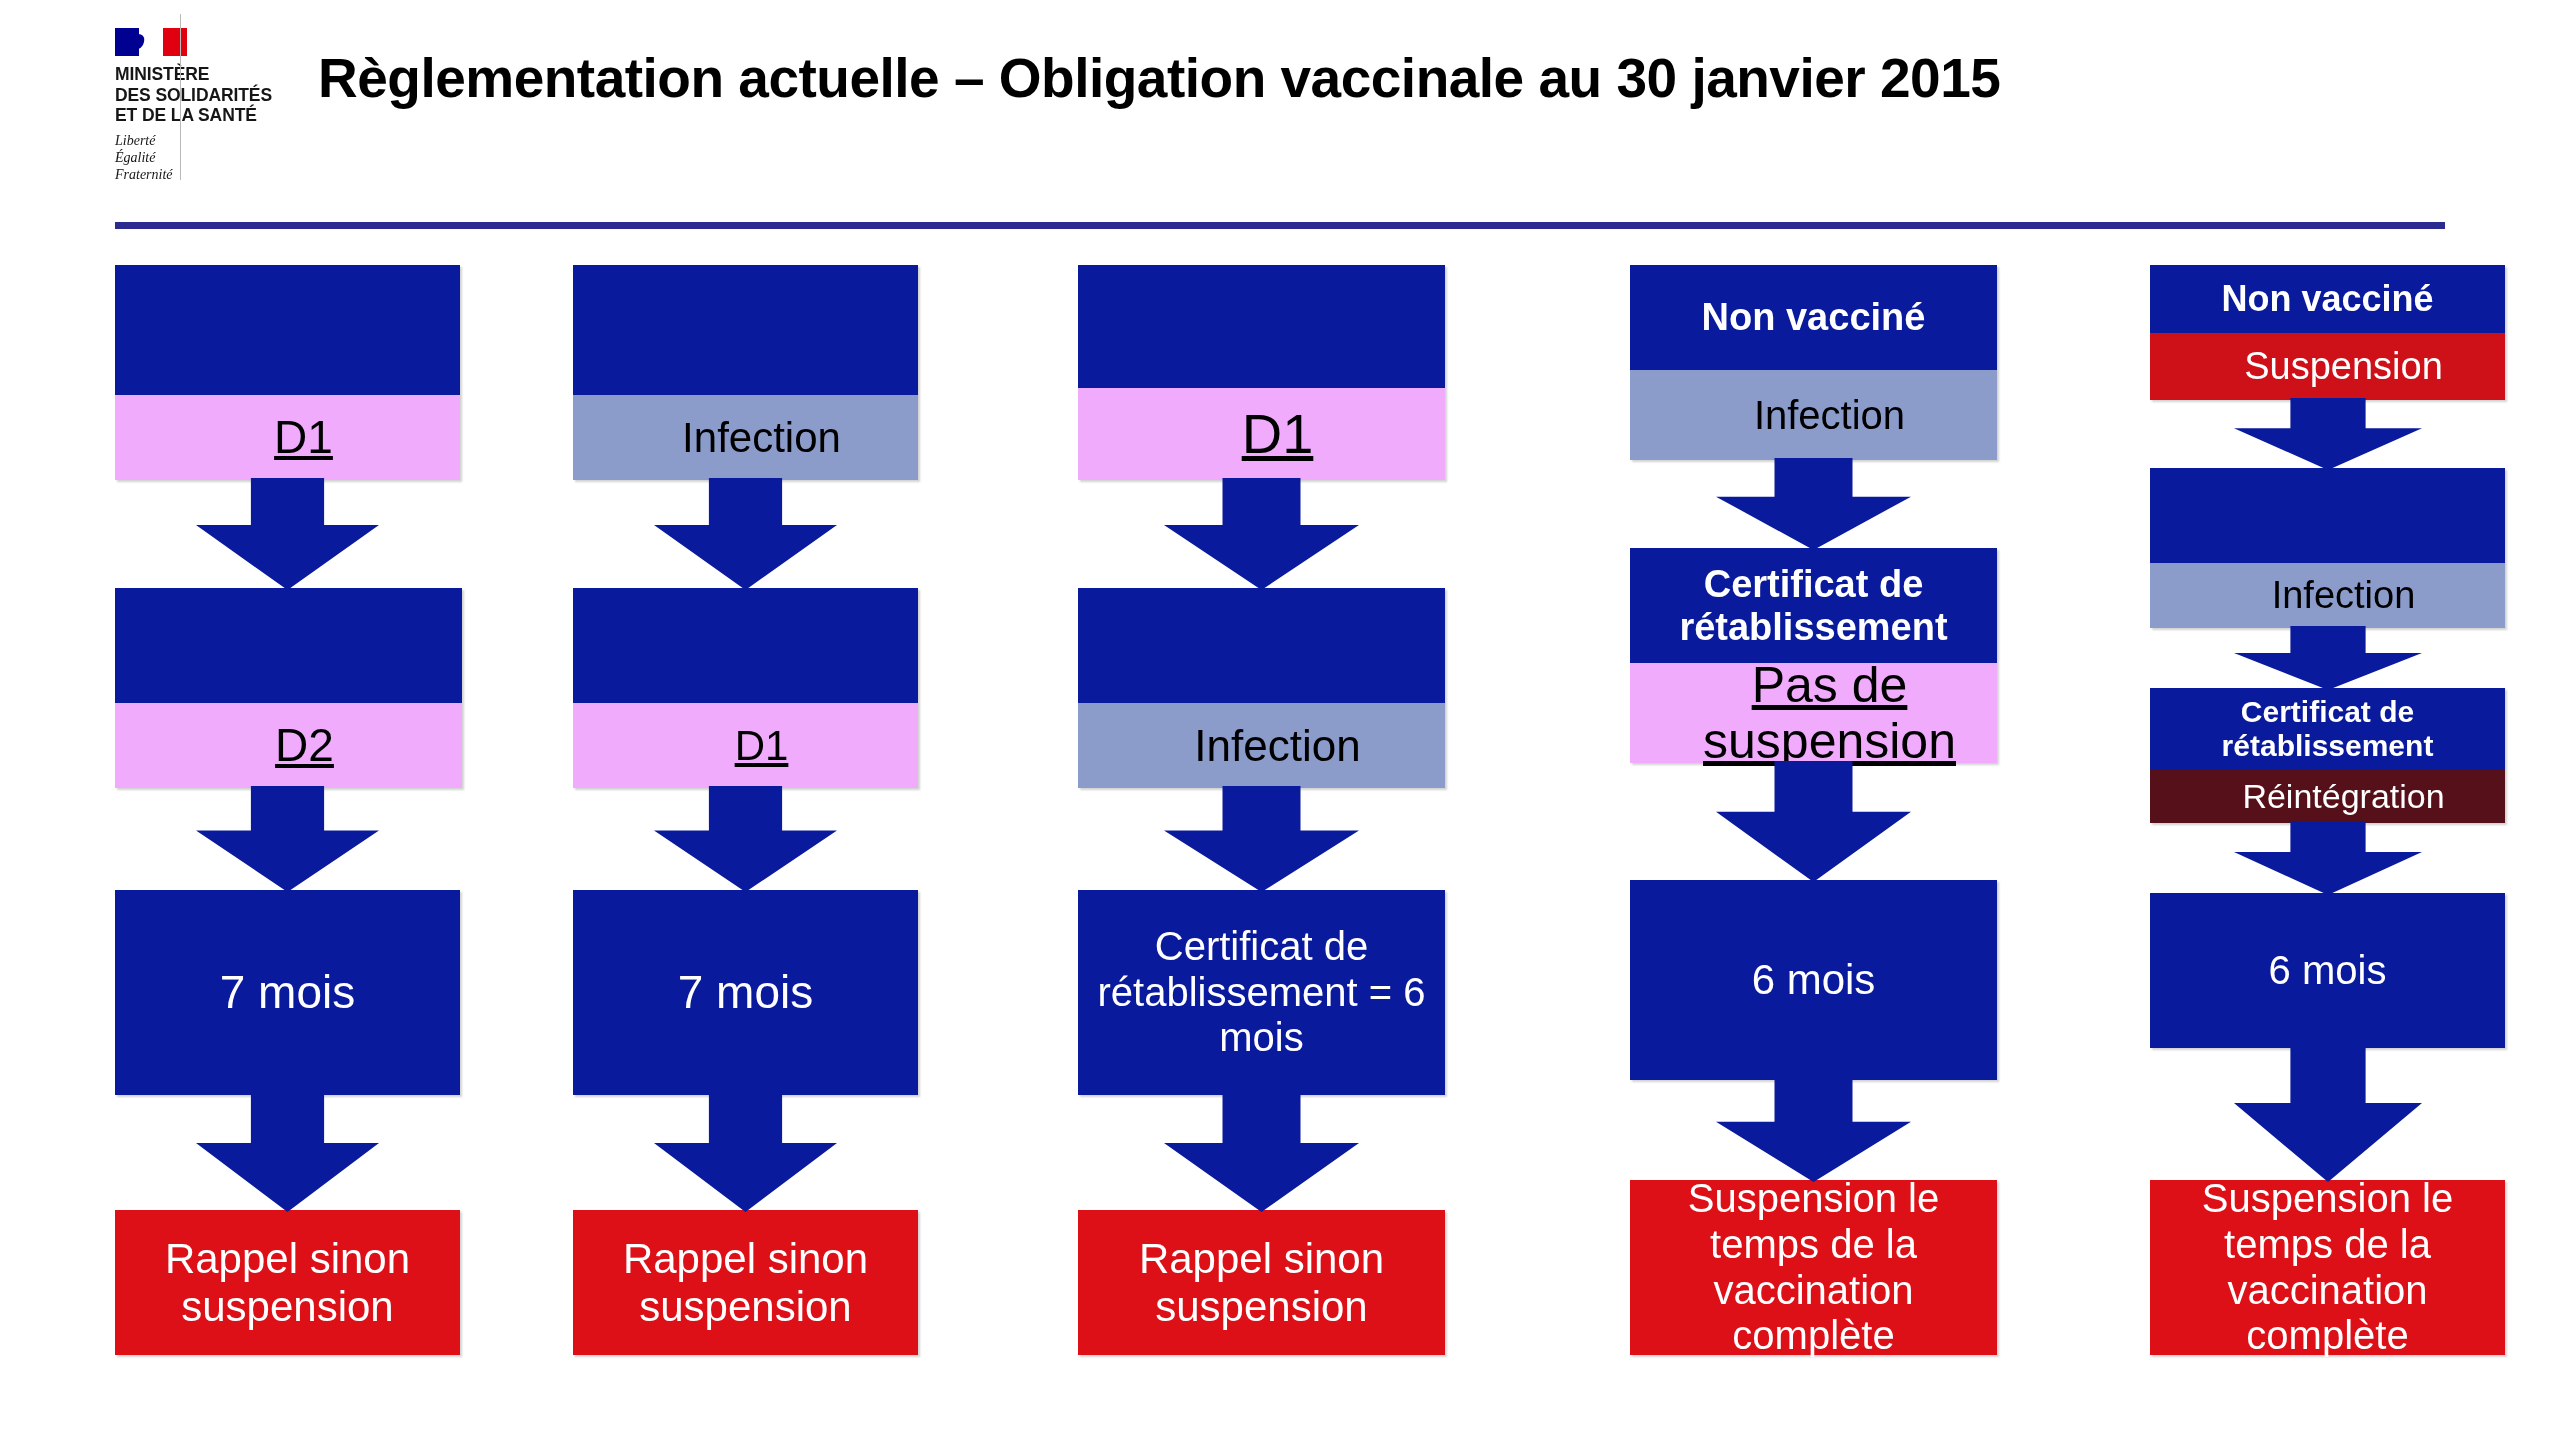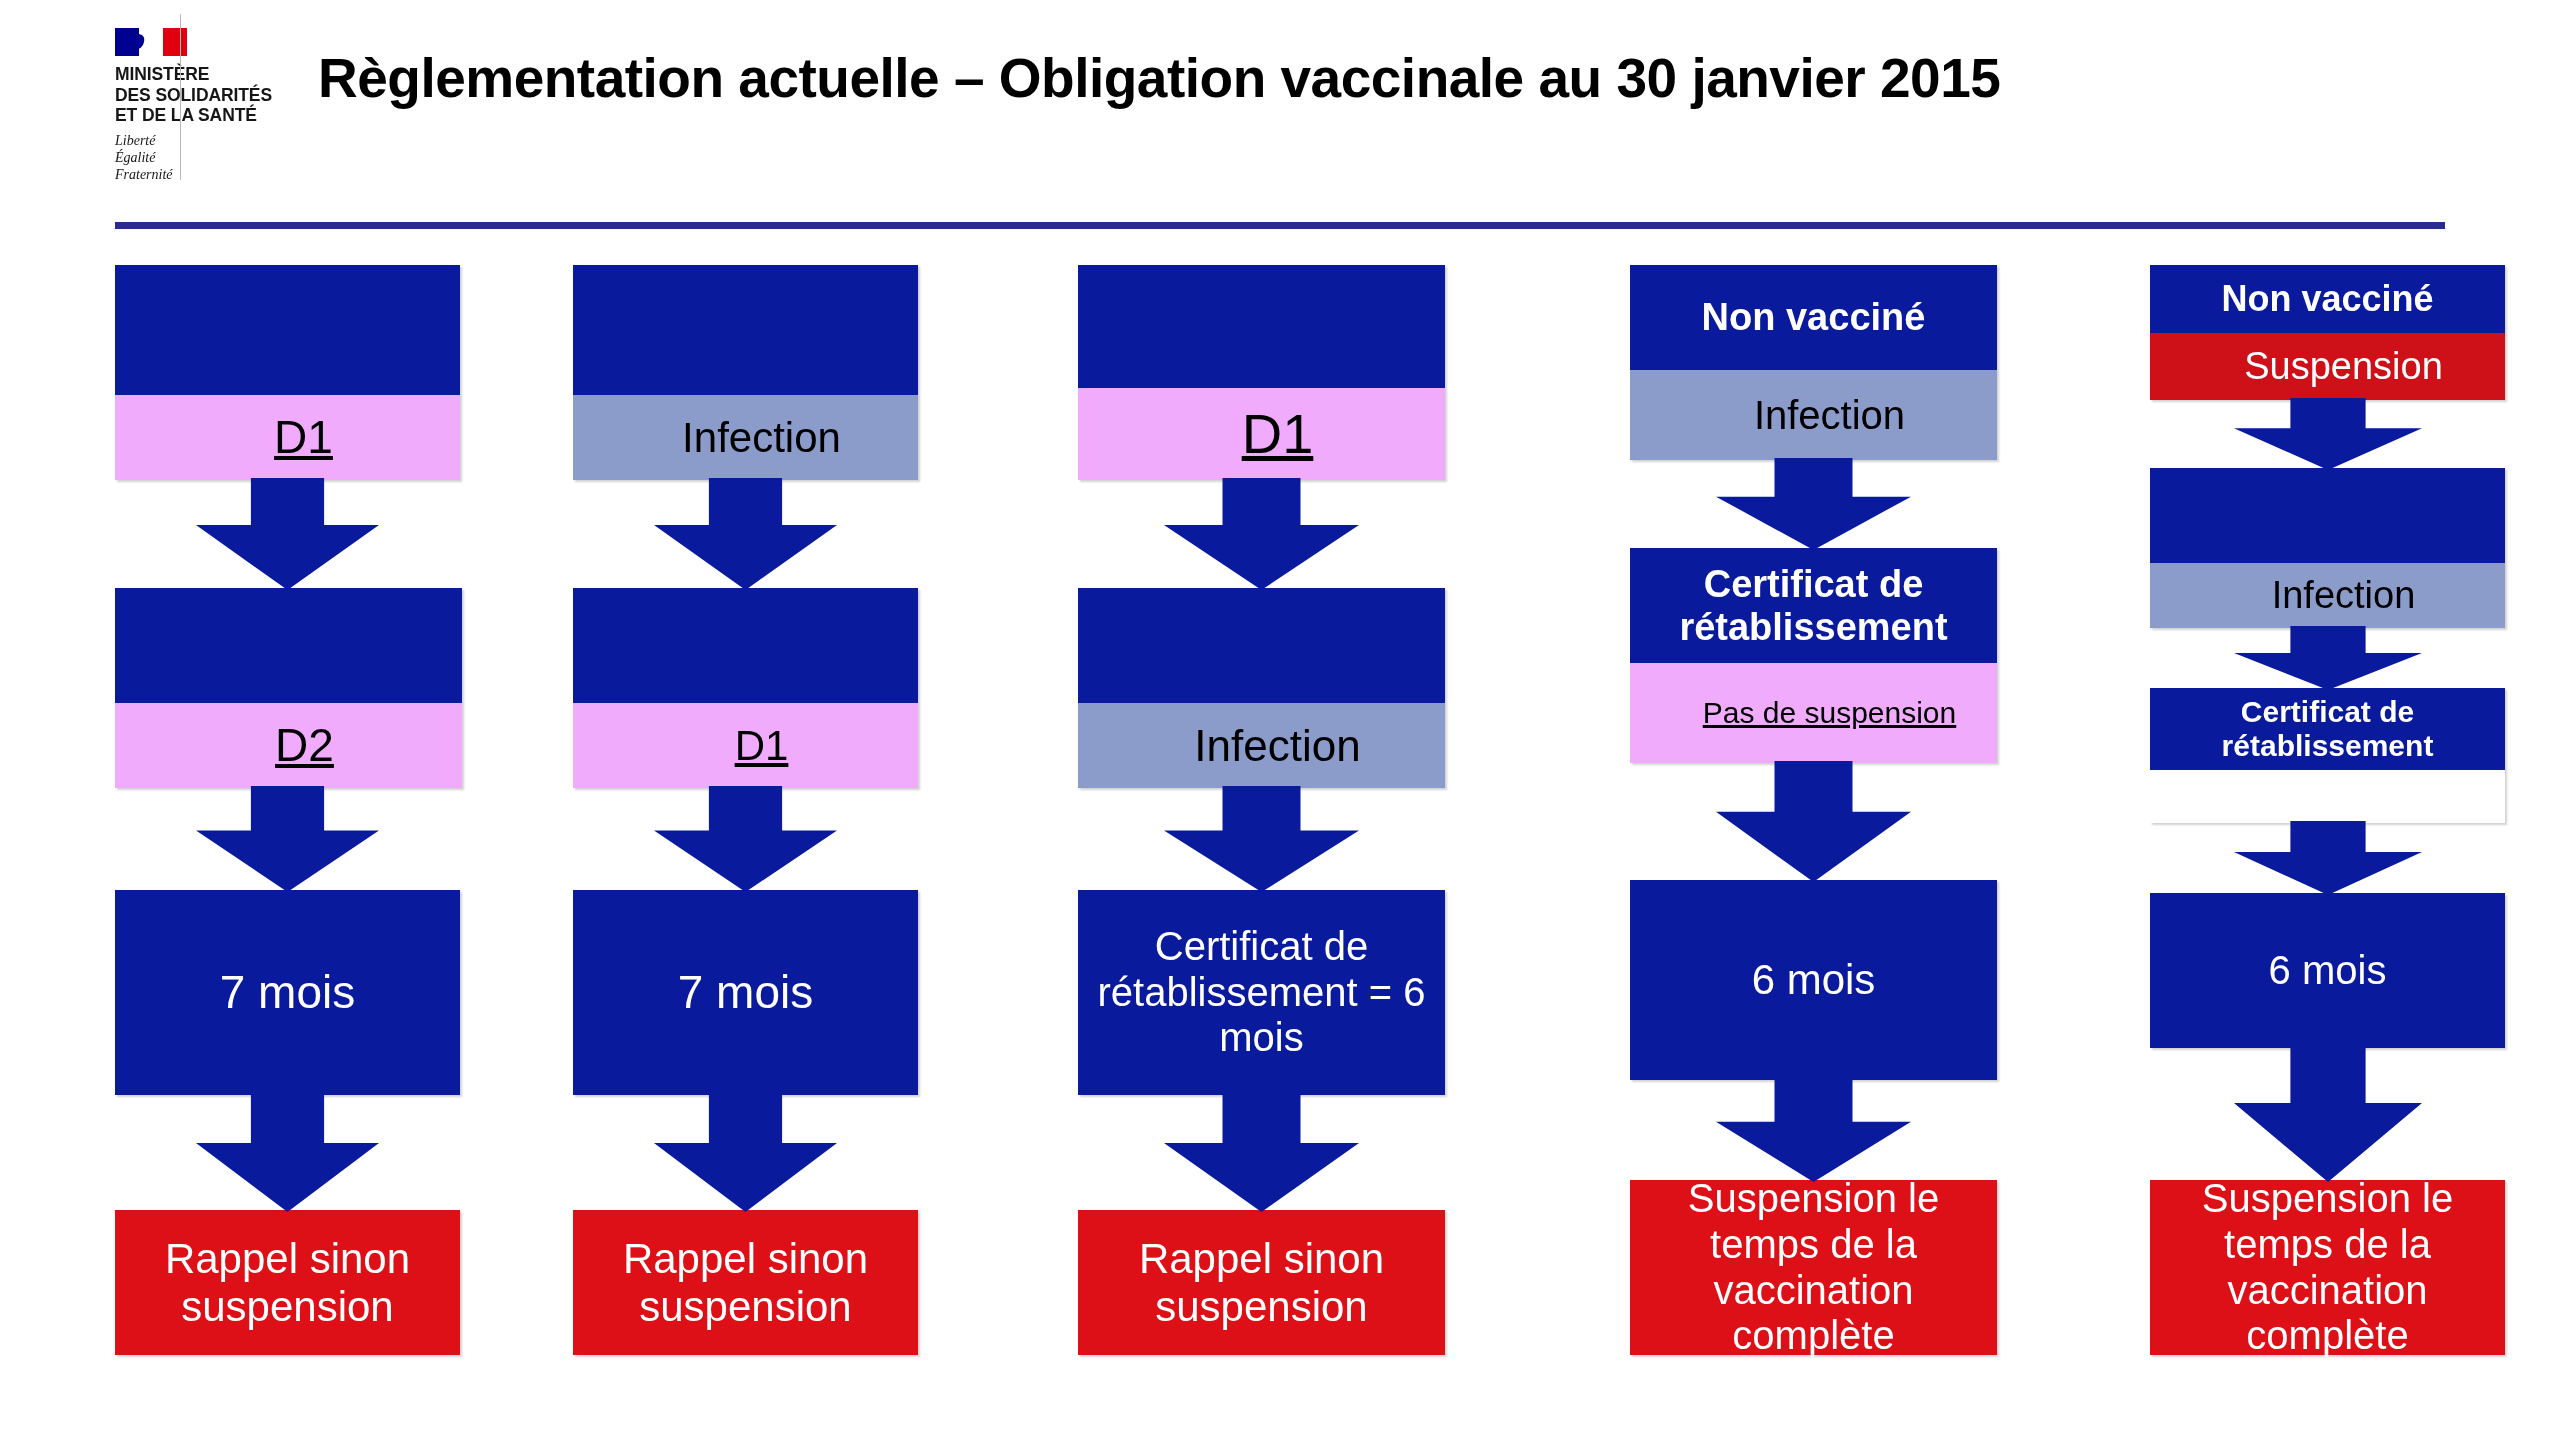--- a/index.html
+++ b/index.html
@@ -197,21 +197,21 @@
         </svg>
       </div>
     </div>
     <div class="column" style="left: 1630px; width: 367px;">
       <div class="node" style="left: 0px; top: 265px; width: 367px; height: 195px;">
         <div class="body" style="height: 105px; font-size: 38px; font-weight: bold;">Non vacciné</div>
         <div class="strip midblue" style="height: 90px; font-size: 40px;">Infection</div>
       </div>
       <div class="node" style="left: 0px; top: 548px; width: 367px; height: 215px;">
         <div class="body" style="height: 115px; font-size: 38px; font-weight: bold;">Certificat de rétablissement</div>
-        <div class="strip lav" style="height: 100px; font-size: 30px; text-align: center;">Pas de suspension</div>
+        <div class="strip lav" style="height: 100px; font-size: 50px; text-align: center;">Pas de suspension</div>
       </div>
       <div class="node plain" style="left: 0px; top: 880px; width: 367px; height: 200px; font-size: 42px;">6 mois</div>
       <div class="node red" style="left: 0px; top: 1180px; width: 367px; height: 175px; font-size: 40px;">Suspension le temps de la vaccination complète</div>
       <div class="arrow" style="left: 86px; top: 458px; width: 195px; height: 92px;">
         <svg width="195" height="92" viewBox="0 0 195 92">
           <path d="M 58.5 0 L 136.5 0 L 136.5 38.64 L 195 38.64 L 97.5 92 L 0 38.64 L 58.5 38.64 Z" fill="#0a1a9c"></path>
         </svg>
       </div>
       <div class="arrow" style="left: 86px; top: 761px; width: 195px; height: 121px;">
         <svg width="195" height="121" viewBox="0 0 195 121">
@@ -228,20 +228,21 @@
       <div class="node" style="left: 0px; top: 265px; width: 355px; height: 135px;">
         <div class="body" style="height: 68px; font-size: 36px; font-weight: bold;">Non vacciné</div>
         <div class="strip red" style="height: 67px; font-size: 38px;">Suspension</div>
       </div>
       <div class="node" style="left: 0px; top: 468px; width: 355px; height: 160px;">
         <div class="body" style="height: 95px; font-size: 1px; font-weight: bold;"></div>
         <div class="strip midblue" style="height: 65px; font-size: 38px;">Infection</div>
       </div>
       <div class="node" style="left: 0px; top: 688px; width: 355px; height: 135px;">
         <div class="body" style="height: 82px; font-size: 30px; font-weight: bold;">Certificat de rétablissement</div>
+        <div class="strip maroon" style="height: 53px; font-size: 34px;">Réintégration</div>
       </div>
       <div class="node plain" style="left: 0px; top: 893px; width: 355px; height: 155px; font-size: 40px;">6 mois</div>
       <div class="node red" style="left: 0px; top: 1180px; width: 355px; height: 175px; font-size: 40px;">Suspension le temps de la vaccination complète</div>
       <div class="arrow" style="left: 84px; top: 398px; width: 188px; height: 72px;">
         <svg width="188" height="72" viewBox="0 0 188 72">
           <path d="M 56.4 0 L 131.6 0 L 131.6 30.24 L 188 30.24 L 94 72 L 0 30.24 L 56.4 30.24 Z" fill="#0a1a9c"></path>
         </svg>
       </div>
       <div class="arrow" style="left: 84px; top: 626px; width: 188px; height: 64px;">
         <svg width="188" height="64" viewBox="0 0 188 64">

